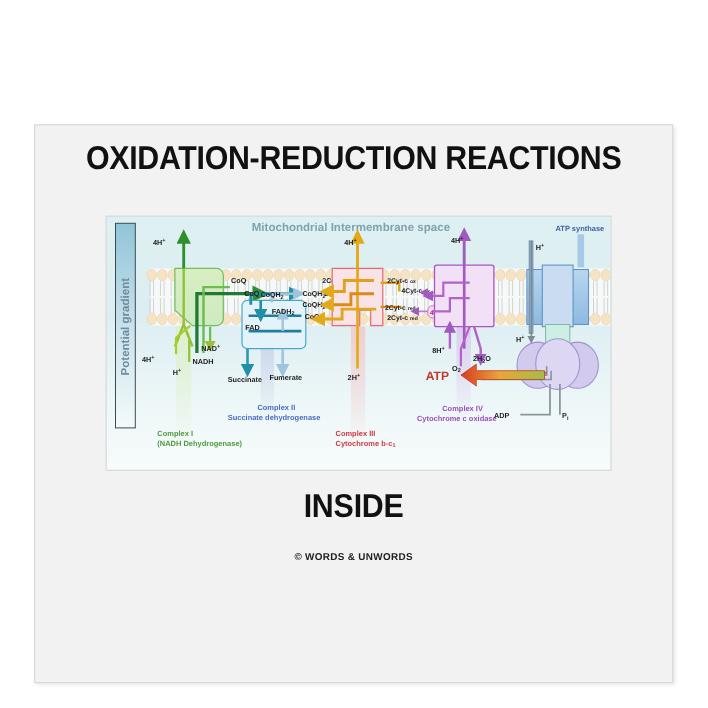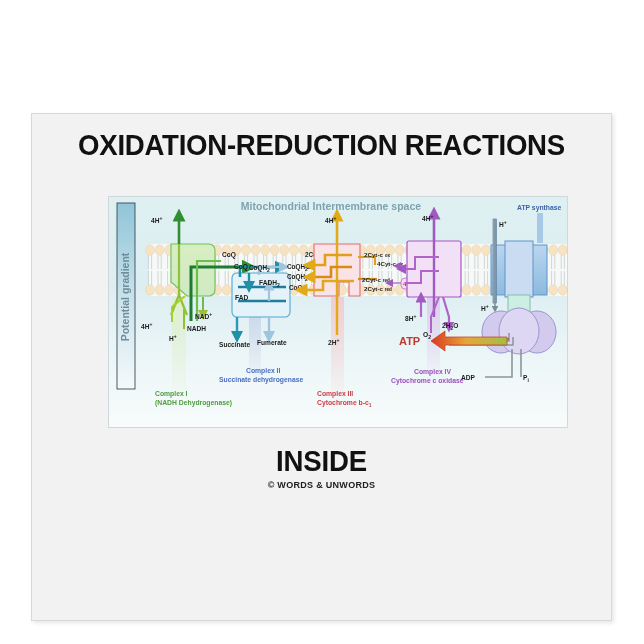--- a/index.html
+++ b/index.html
@@ -32,29 +32,29 @@
     white-space:nowrap;
   }
   .inside-word{
     position:absolute;left:0;right:0;top:330px;
     text-align:center;
     font-weight:bold;font-size:30px;color:#111111;
     transform:scaleX(0.92);
     letter-spacing:-0.2px;
   }
   .copyright{
-    position:absolute;left:0;right:0;top:366px;
+    position:absolute;left:0;right:0;top:387px;
     text-align:center;
     font-weight:bold;font-size:9px;color:#202020;
     letter-spacing:0.3px;
   }
 
   
   #diagram{
-    position:absolute;left:76px;top:82px;width:460px;height:232px;
+    position:absolute;left:64px;top:82px;width:460px;height:232px;
     background:linear-gradient(180deg,#dff0f2 0%,#ddeef2 40%,#eef7f8 75%,#f7fbfb 100%);
     border:1px solid #cfd9db;
     box-sizing:border-box;
     overflow:hidden;
   }
   #diagram svg{display:block;}
   .dg-label{font-family:"Liberation Sans", sans-serif;}
 </style>
 </head>
 <body>

